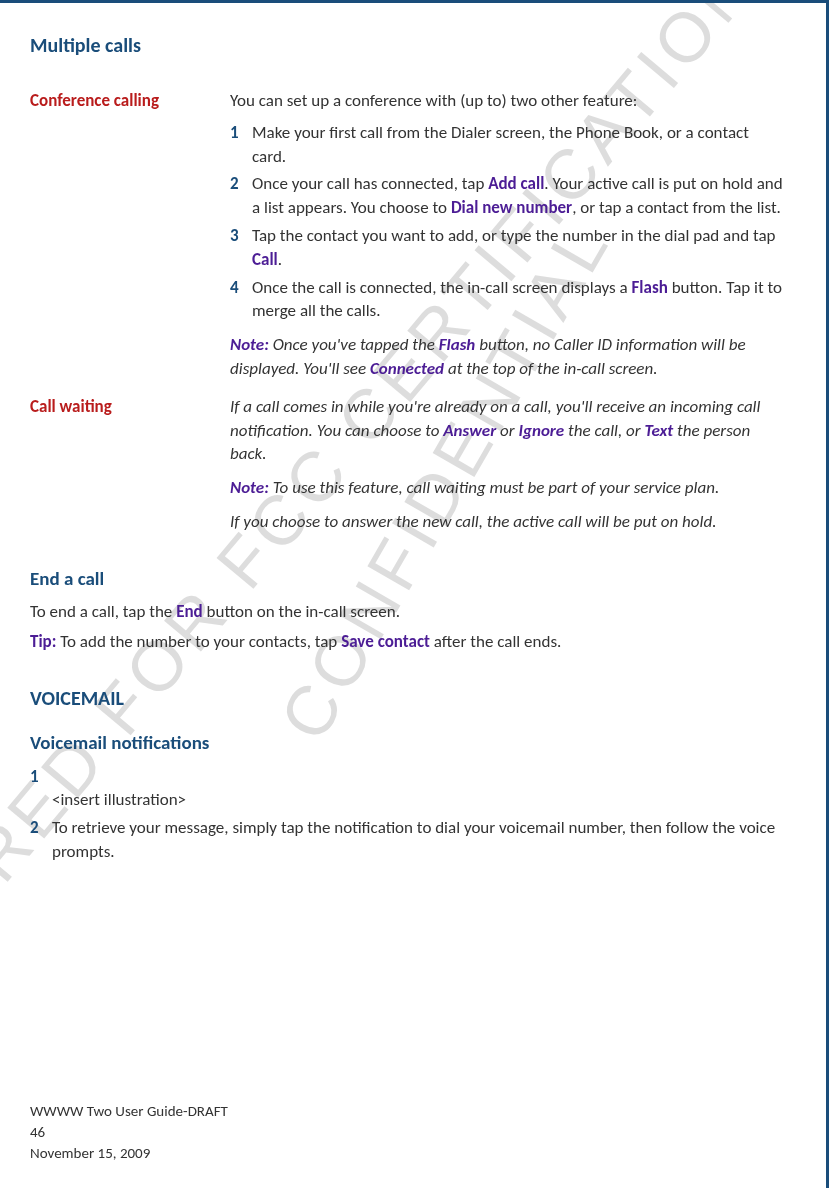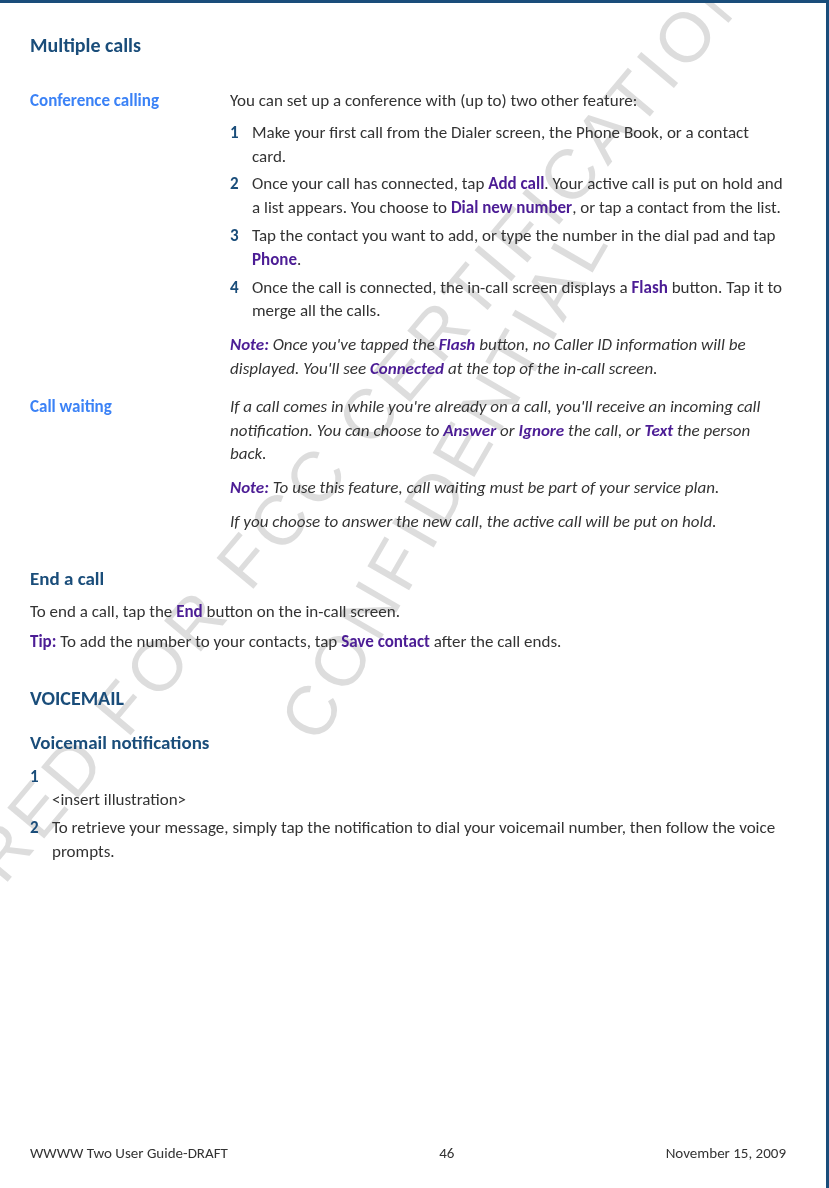--- a/index.html
+++ b/index.html
@@ -45,21 +45,21 @@
       margin-top: 30px;
       margin-bottom: 18px;
     }
     .row {
       display: flex;
       margin-bottom: 8px;
     }
     .label-col {
       width: 200px;
       flex-shrink: 0;
-      color: #3b82f6;
+      color: #b91c1c;
       font-weight: bold;
       font-size: 17px;
       padding-right: 10px;
     }
     .content-col {
       flex: 1;
     }
     .intro-line {
       margin-bottom: 8px;
     }
@@ -97,20 +97,21 @@
       margin-bottom: 6px;
     }
     .footer {
       display: flex;
       justify-content: space-between;
       font-size: 15px;
       color: #333;
       margin-top: auto;
       padding-top: 20px;
       padding-bottom: 4px;
+      flex-direction: column;
     }
     .watermark {
       position: absolute;
       font-size: 70px;
       font-weight: 300;
       color: rgba(120,120,120,0.25);
       white-space: nowrap;
       transform-origin: center;
       pointer-events: none;
       letter-spacing: 6px;
@@ -146,21 +147,21 @@
           <li>
             <span class="num">1</span>
             <span class="txt">Make your first call from the Dialer screen, the Phone Book, or a contact card.</span>
           </li>
           <li>
             <span class="num">2</span>
             <span class="txt"><span>Once your call has connected, tap </span><span class="blue-bold">Add call</span><span>. Your active call is put on hold and a list appears. You choose to </span><span class="blue-bold">Dial new number</span><span>, or tap a contact from the list.</span></span>
           </li>
           <li>
             <span class="num">3</span>
-            <span class="txt"><span>Tap the contact you want to add, or type the number in the dial pad and tap </span><span class="blue-bold">Phone</span><span>.</span></span>
+            <span class="txt"><span>Tap the contact you want to add, or type the number in the dial pad and tap </span><span class="blue-bold">Call</span><span>.</span></span>
           </li>
           <li>
             <span class="num">4</span>
             <span class="txt"><span>Once the call is connected, the in-call screen displays a </span><span class="blue-bold">Flash</span><span> button. Tap it to merge all the calls.</span></span>
           </li>
         </ol>
         <div class="para"><span class="blue-bold">Note:</span><span> Once you've tapped the </span><span class="blue-bold">Flash</span><span> button, no Caller ID information will be displayed. You'll see </span><span class="blue-bold">Connected</span><span> at the top of the in-call screen.</span></div>
       </div>
     </div>
 

